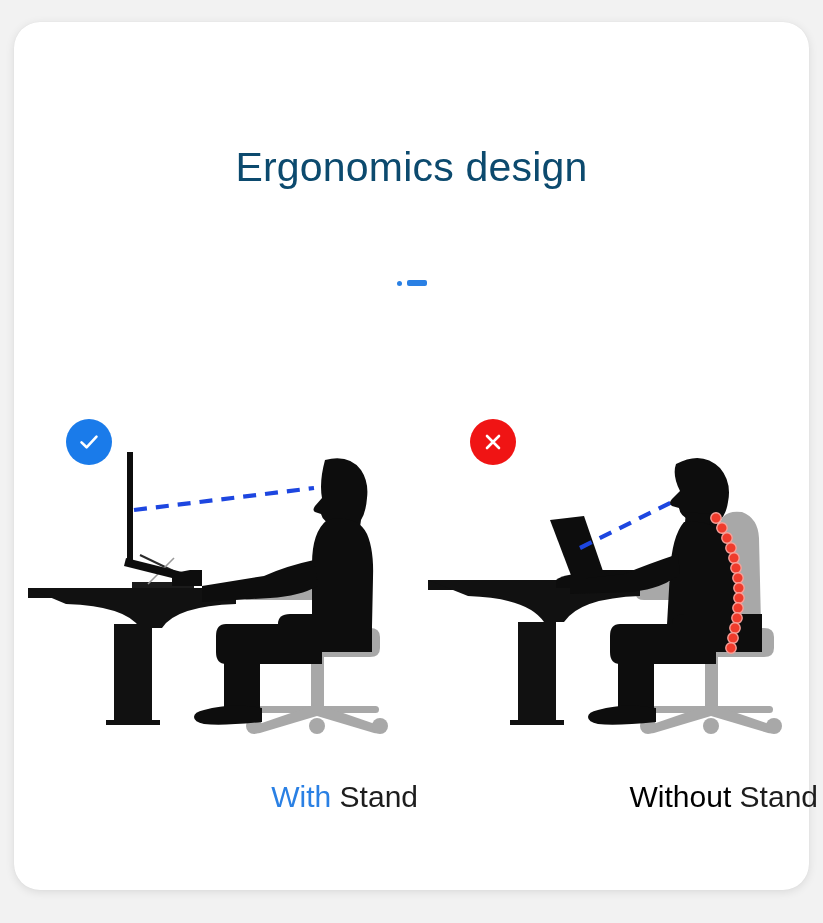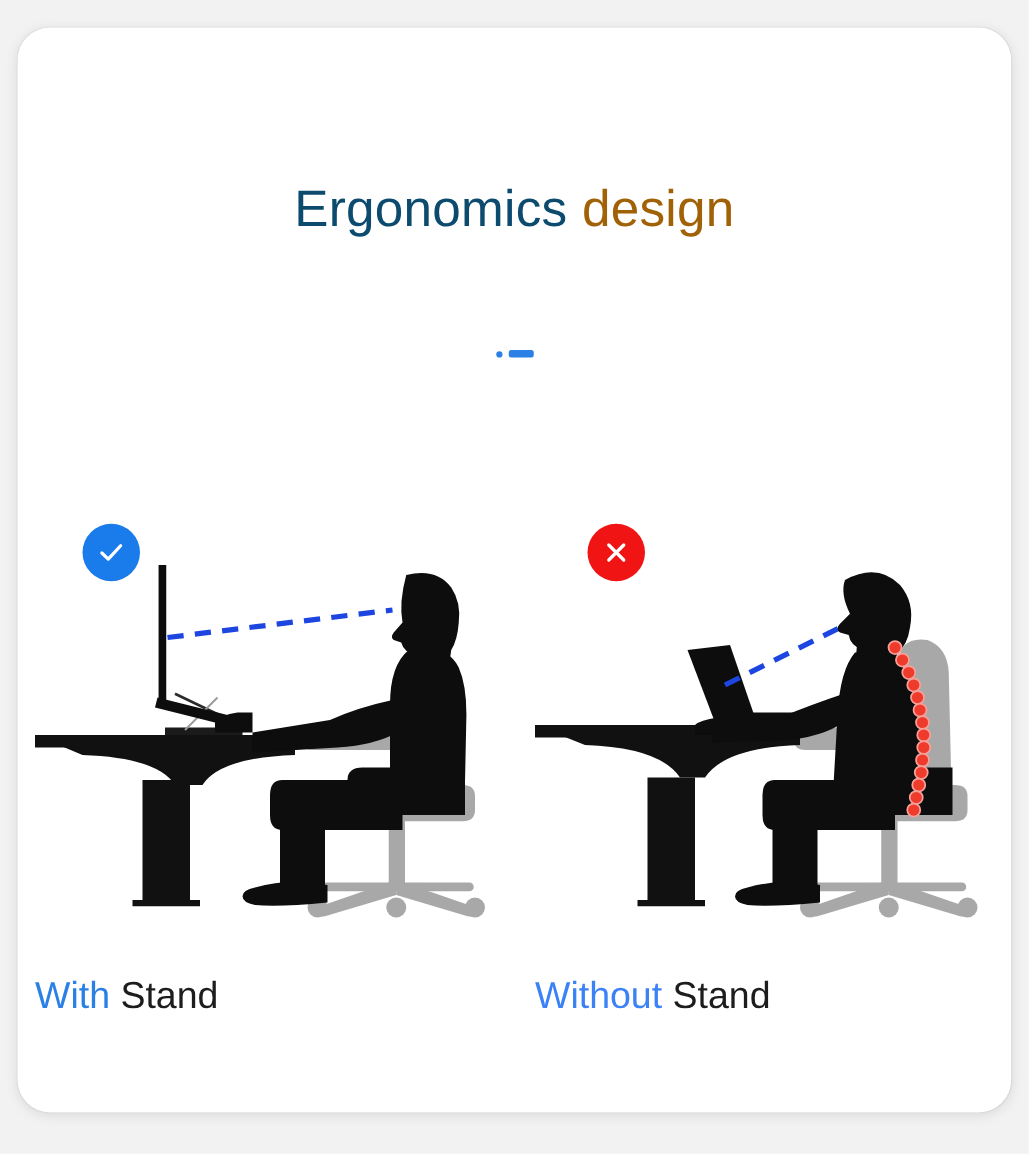--- a/index.html
+++ b/index.html
@@ -33,21 +33,21 @@
     left: 0;
     top: 122px;
     width: 100%;
     text-align: center;
     font-size: 41px;
     font-weight: 400;
     letter-spacing: 0.2px;
     white-space: nowrap;
   }
   #title .accent { color: #0c4a6e; }
-  #title .plain  { color: #a16207; margin-top: 14px; }
+  #title .plain  { color: #0c4a6e; margin-top: 14px; }
 
   
   #subtitle-mark {
     position: absolute;
     left: 0;
     top: 258px;
     width: 100%;
     display: flex;
     justify-content: center;
     align-items: center;
@@ -94,27 +94,27 @@
     left: 0;
     top: 40px;
     width: 390px;
     height: 300px;
   }
 
   .caption {
     position: absolute;
     top: 378px;
     width: 100%;
-    text-align: left;
+    text-align: right;
     font-size: 30px;
     font-weight: 400;
     white-space: nowrap;
   }
   .caption .good { color: #2a80e4; }
-  .caption .bad  { color: #3b82f6; }
+  .caption .bad  { color: #000000; }
   .caption .plain{ color: #1d1d1d; }
 </style>
 </head>
 <body>
 
 <div id="card">
 
   <div id="title">
     <span class="accent">Ergonomics</span><span class="plain"> design</span>
   </div>

